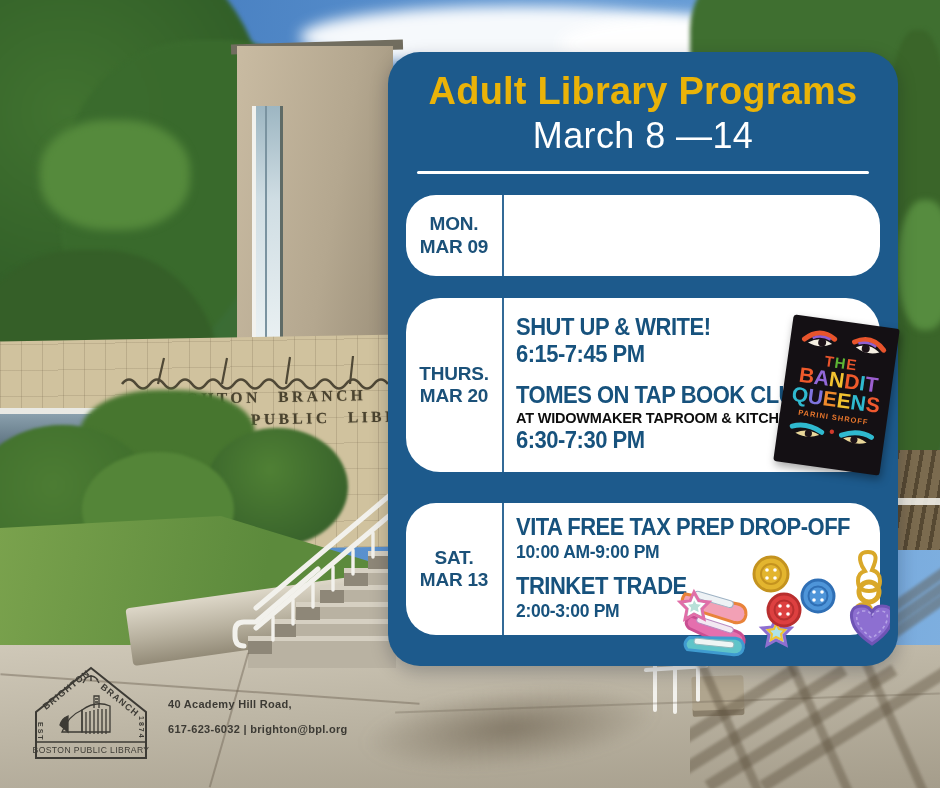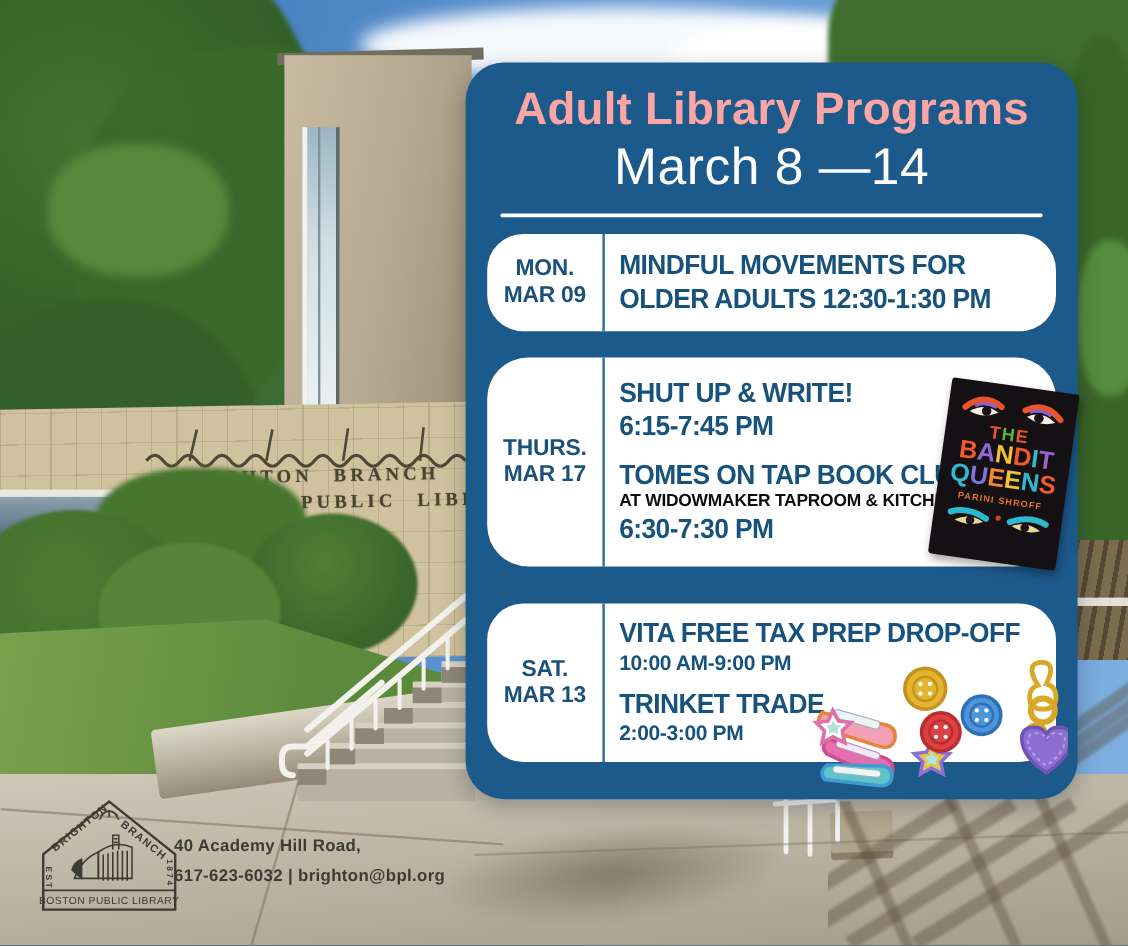--- a/index.html
+++ b/index.html
@@ -42,43 +42,43 @@
     transform:rotate(-2deg);box-shadow:inset 0 -6px 0 rgba(90,80,62,.45);}
   .fence{left:896px;top:450px;width:44px;height:100px;background:#7b6b4f;
     background-image:repeating-linear-gradient(100deg,rgba(40,30,15,.45) 0 4px,transparent 4px 12px);}
   .fence i{position:absolute;left:0;top:48px;width:100%;height:7px;background:#efeee8;opacity:.9;}
   .shadowbar{background:rgba(90,78,60,.42);filter:blur(1.5px);}
   .treeshadow{left:360px;top:688px;width:300px;height:80px;transform:rotate(-6deg);filter:blur(6px);
     background:radial-gradient(ellipse at center,rgba(88,76,58,.55),rgba(88,76,58,0) 70%);}
   
   .panel{left:388px;top:52px;width:510px;height:614px;border-radius:32px;background:#1d5a8c;
     box-shadow:0 6px 18px rgba(0,10,30,.25);z-index:10;}
-  .panel h1{margin:18px 0 0;text-align:center;color:#fca5a5;font-size:38px;line-height:1.12;font-weight:bold;letter-spacing:.2px;}
-  .panel h2{margin:2px 0 0;text-align:center;color:#fff;font-size:43px;font-weight:normal;letter-spacing:.4px;}
+  .panel h1{margin:18px 0 0;text-align:center;color:#eab308;font-size:38px;line-height:1.12;font-weight:bold;letter-spacing:.2px;}
+  .panel h2{margin:2px 0 0;text-align:center;color:#fff;font-size:36px;font-weight:normal;letter-spacing:.4px;}
   .rule{margin:14px auto 0;width:452px;height:3px;background:#fff;border-radius:2px;}
   .card{position:absolute;left:18px;width:474px;background:#fff;display:flex;align-items:stretch;}
   .date-col{width:96px;display:flex;flex-direction:column;justify-content:center;align-items:center;
     color:#1b5179;font-weight:bold;font-size:19px;line-height:1.18;letter-spacing:-.2px;}
   .vsep{width:2px;background:rgba(29,90,140,.9);}
   .content{flex:1;display:flex;flex-direction:column;justify-content:center;padding:8px 4px 8px 12px;}
   .ev-title{color:#17527d;font-weight:bold;font-size:22px;line-height:1.22;letter-spacing:-.5px;transform:scaleY(1.05);transform-origin:left center;}
   .ev-time-sm{color:#17527d;font-weight:bold;font-size:17.5px;line-height:1.25;letter-spacing:-.3px;}
   .ev-venue{color:#0d0d0d;font-weight:bold;font-size:14.5px;line-height:1.3;letter-spacing:-.2px;}
   .gap10{height:10px;} .gap14{height:14px;}
   
   .book{left:395px;top:269px;width:107px;height:148px;background:#141014;border-radius:3px;
     transform:rotate(8deg);z-index:12;box-shadow:2px 4px 8px rgba(0,0,0,.35);
     display:flex;flex-direction:column;align-items:center;text-align:center;}
   .book .btitle{font-weight:bold;font-size:21px;line-height:.95;letter-spacing:0;}
   .book .bthe{font-weight:bold;font-size:15px;line-height:1;margin-top:1px;letter-spacing:1px;}
   .book .bauthor{color:#e8762c;font-weight:bold;font-size:7.5px;letter-spacing:1px;margin-top:3px;}
   
   .trinkets{left:288px;top:496px;z-index:12;}
   .footer{z-index:11;}
-  .addr{left:145px;top:692px;color:#3c3a34;font-weight:bold;font-size:14px;line-height:25px;letter-spacing:.3px;z-index:11;}
+  .addr{left:168px;top:692px;color:#3c3a34;font-weight:bold;font-size:11px;line-height:25px;letter-spacing:.3px;z-index:11;}
 </style>
 </head>
 <body>
 
 <div class="stage">
 
   <div class="abs sky"></div>
   <div class="abs cloud" style="left:300px;top:6px;width:430px;height:62px;"></div>
   <div class="abs cloud" style="left:560px;top:16px;width:270px;height:56px;"></div>
   <div class="abs cloud" style="left:-30px;top:66px;width:140px;height:52px;opacity:.85;"></div>
@@ -187,29 +187,26 @@
     <h1>Adult Library Programs</h1>
     <h2>March 8 —14</h2>
     <div class="rule"></div>
 
     <div class="card" style="top:143px;height:81px;border-radius:30px;">
       <div class="date-col">
         <div>MON.</div>
         <div>MAR 09</div>
       </div>
       <div class="vsep"></div>
-      <div class="content">
-        <div class="ev-title">MINDFUL MOVEMENTS FOR OLDER ADULTS 12:30-1:30 PM</div>
-      </div>
     </div>
 
     <div class="card" style="top:246px;height:174px;border-radius:34px;">
       <div class="date-col">
         <div>THURS.</div>
-        <div>MAR 17</div>
+        <div>MAR 20</div>
       </div>
       <div class="vsep"></div>
       <div class="content">
         <div class="ev-title">SHUT UP &amp; WRITE!</div>
         <div class="ev-title">6:15-7:45 PM</div>
         <div class="gap14"></div>
         <div class="ev-title">TOMES ON TAP BOOK CLUB</div>
         <div class="ev-venue">AT WIDOWMAKER TAPROOM &amp; KITCHEN</div>
         <div class="ev-title">6:30-7:30 PM</div>
       </div>

